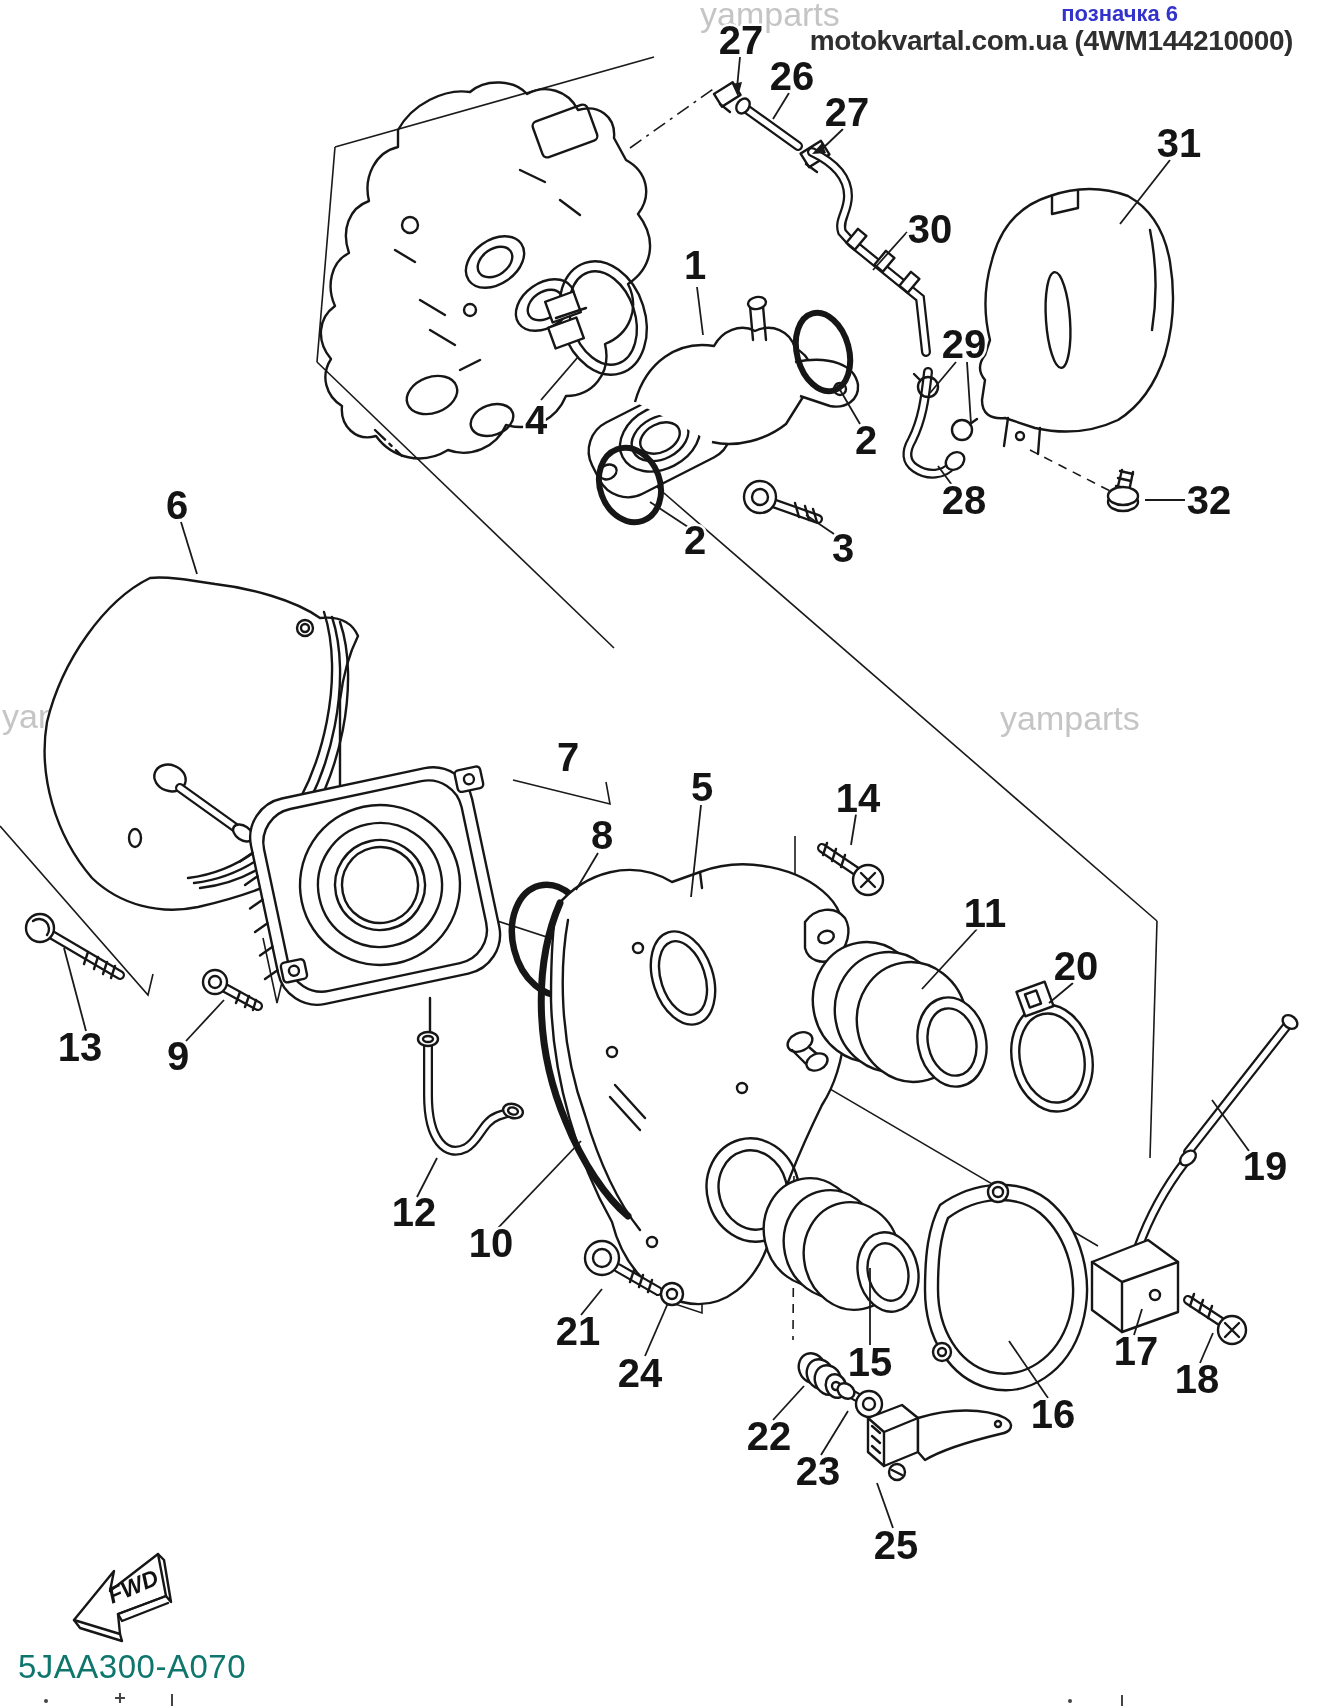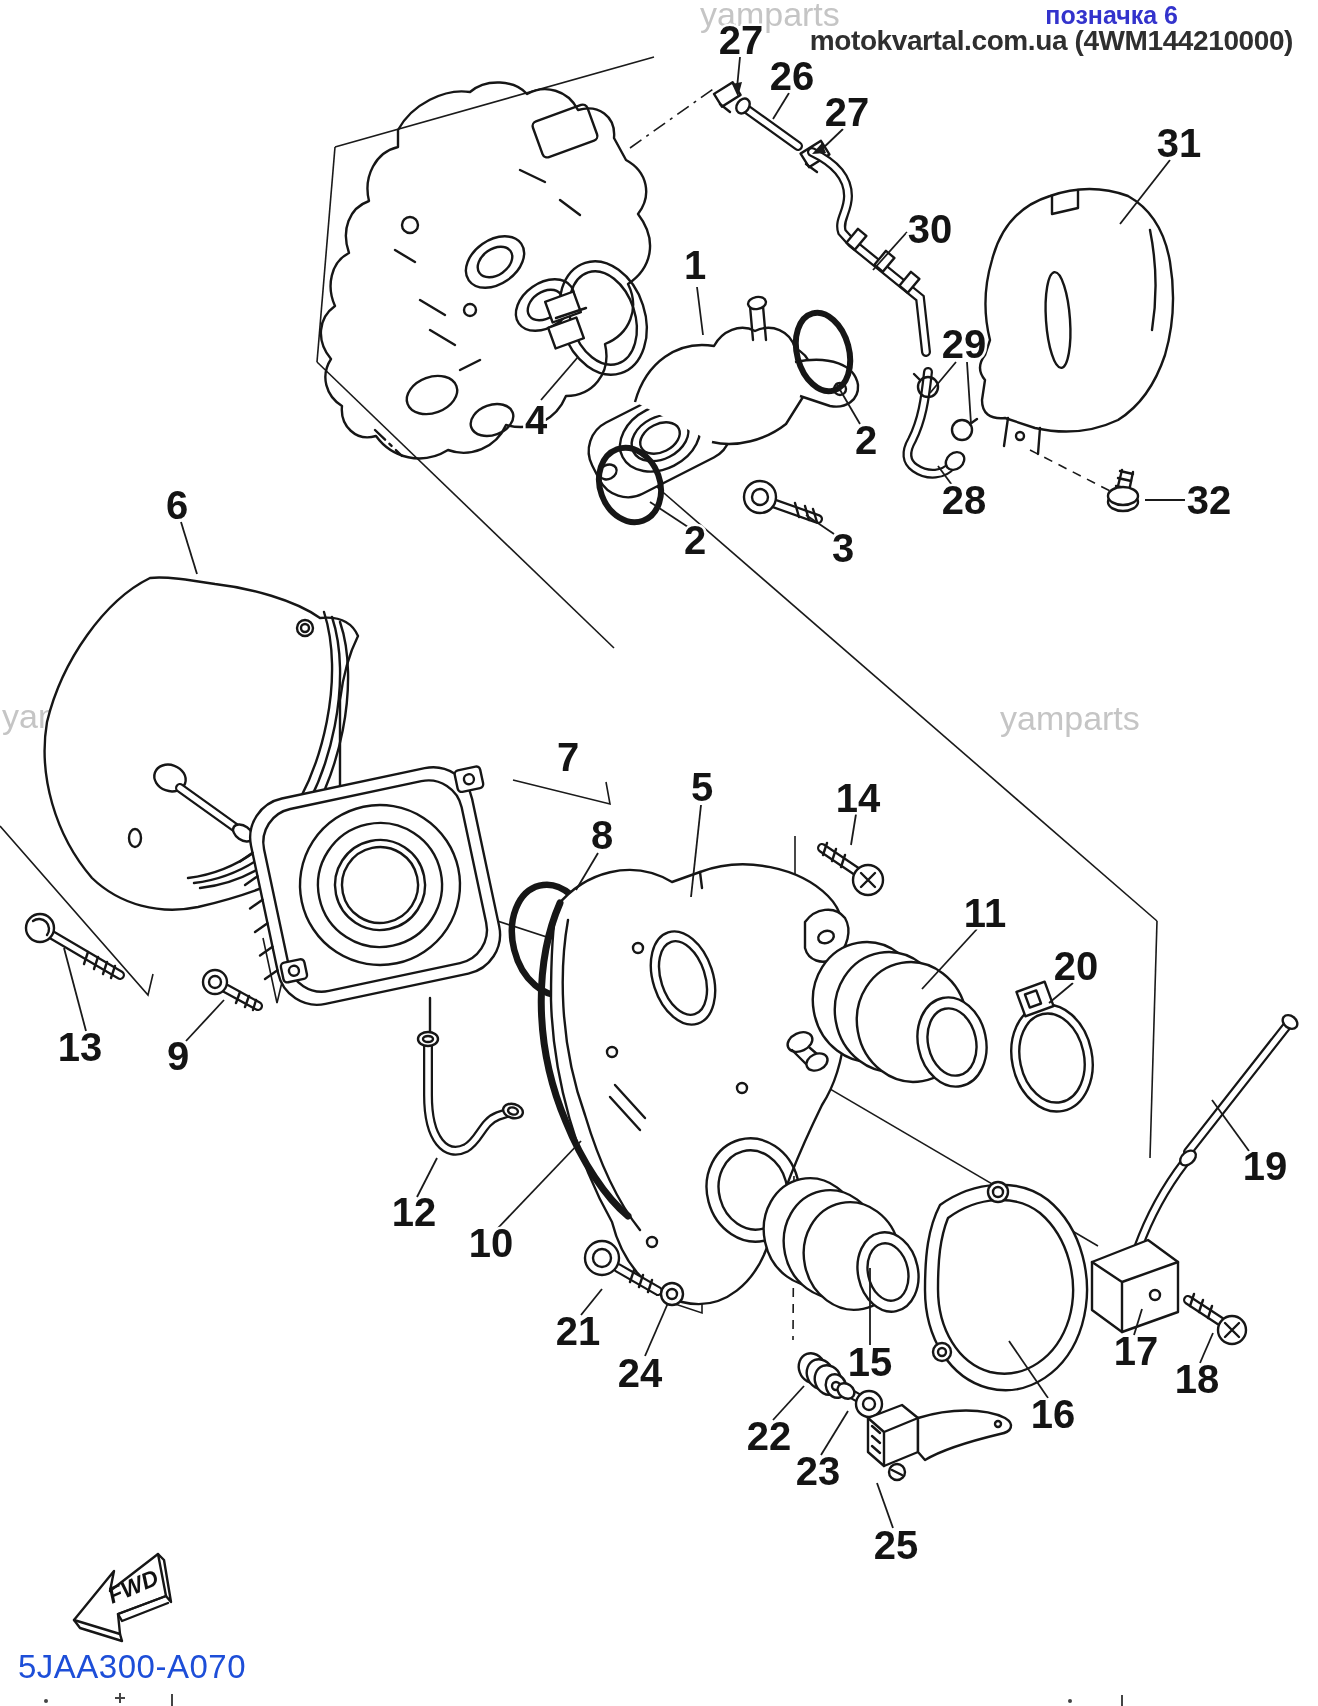--- a/index.html
+++ b/index.html
@@ -2,23 +2,23 @@
 <html style="--accent: #3333cc; --dark: #2f2f2f; --line: #161616; --watermark: #c5c5c5;"><head>
 <meta charset="utf-8">
 <style>
   :root{
     --accent:#3333cc; --dark:#2f2f2f; --line:#161616; --watermark:#c5c5c5;
   }
   html,body{margin:0;padding:0;background:#ffffff;}
   body{width:1318px;height:1706px;position:relative;font-family:"Liberation Sans",sans-serif;overflow:hidden;}
   #diagram{position:absolute;left:0;top:0;}
   .hdr{position:absolute;text-align:right;white-space:nowrap;}
-  .hdr-mark{top:1px;right:140px;font-size:25px;font-weight:700;color:var(--accent);}
+  .hdr-mark{top:1px;right:140px;font-size:22px;font-weight:700;color:var(--accent);}
   .hdr-src{top:25px;right:25px;font-size:28px;font-weight:700;letter-spacing:-0.4px;color:var(--dark);}
-  .ftr-code{position:absolute;left:18px;top:1648px;font-size:33px;font-weight:400;color:#1d4ed8;letter-spacing:0.5px;}
+  .ftr-code{position:absolute;left:18px;top:1648px;font-size:33px;font-weight:400;color:#0f766e;letter-spacing:0.5px;}
   .plabel{font-family:"Liberation Sans",sans-serif;font-weight:700;font-size:40px;fill:#141414;text-anchor:middle;paint-order:stroke;stroke:#ffffff;stroke-width:5px;stroke-linejoin:round;}
   .wm{font-family:"Liberation Sans",sans-serif;fill:var(--watermark);}
   .part{stroke:var(--line);stroke-width:2.4;fill:none;stroke-linecap:round;stroke-linejoin:round;}
   .partw{stroke:var(--line);fill:#ffffff;stroke-width:2.4;stroke-linejoin:round;}
   .tube{stroke:var(--line);fill:none;stroke-width:10;stroke-linecap:round;}
   .tubein{stroke:#ffffff;fill:none;stroke-width:5.5;stroke-linecap:round;}
   .thick{stroke:var(--line);fill:none;stroke-width:7;stroke-linecap:round;}
   .leader{stroke:#1a1a1a;stroke-width:1.8;fill:none;}
   .frame{stroke:#1a1a1a;stroke-width:1.6;fill:none;}
   .dashdot{stroke-dasharray:14 6 3 6;}

